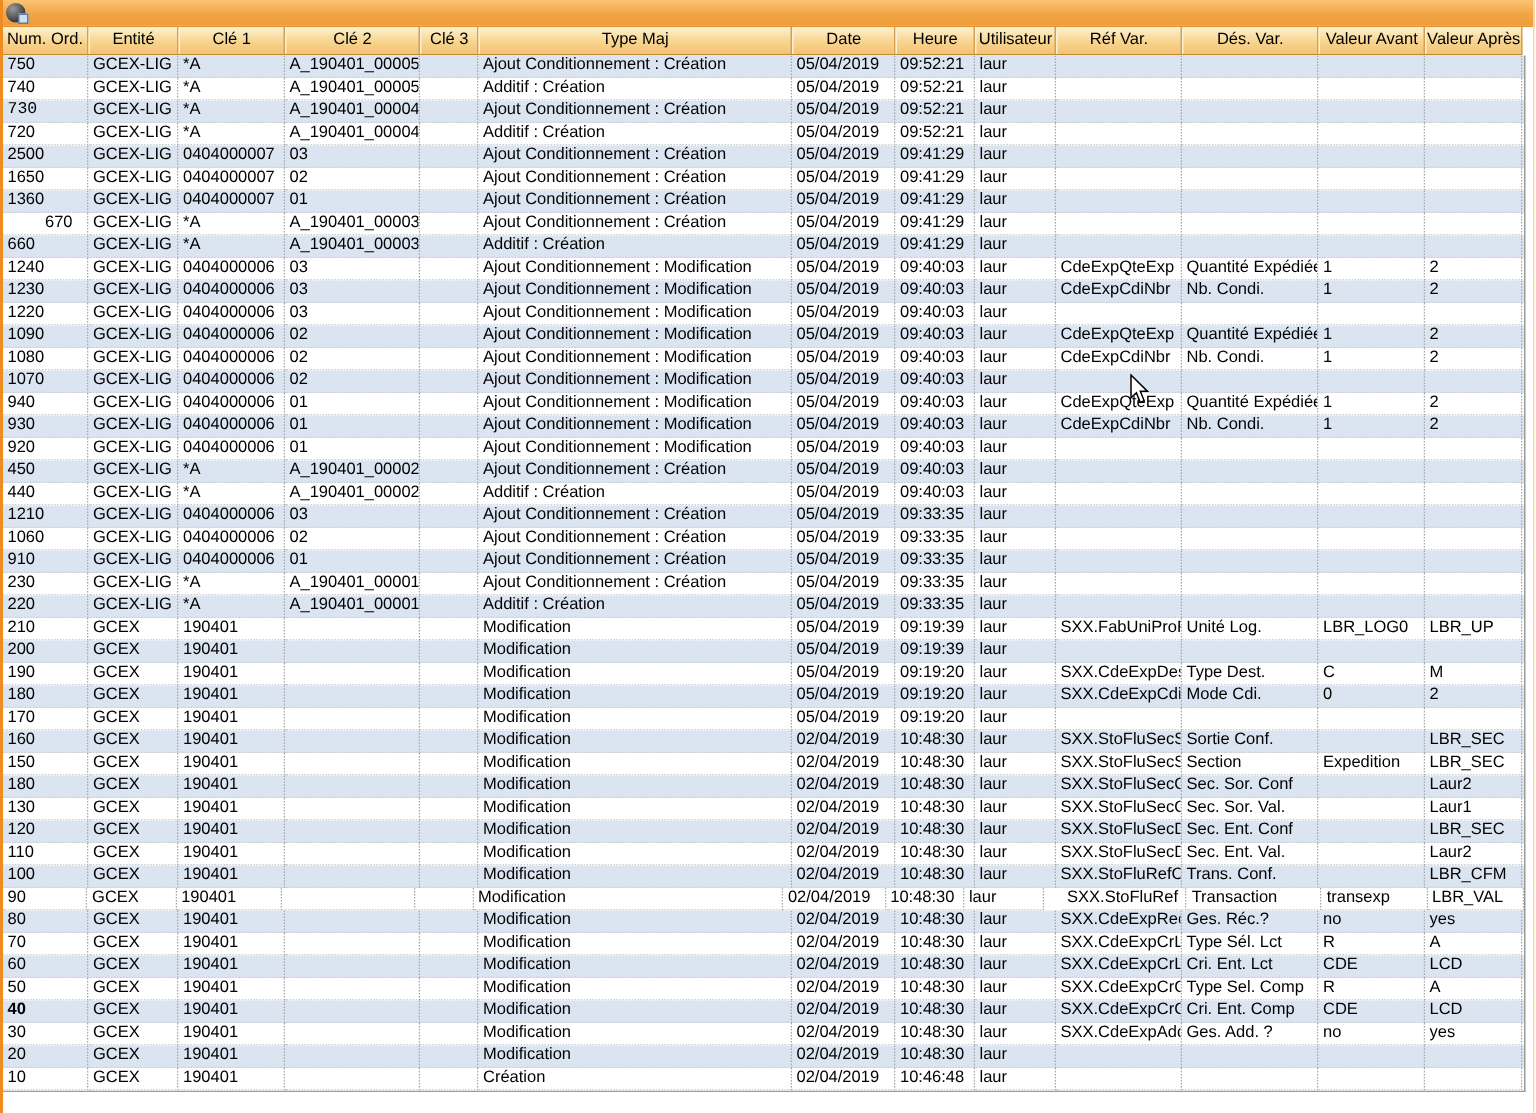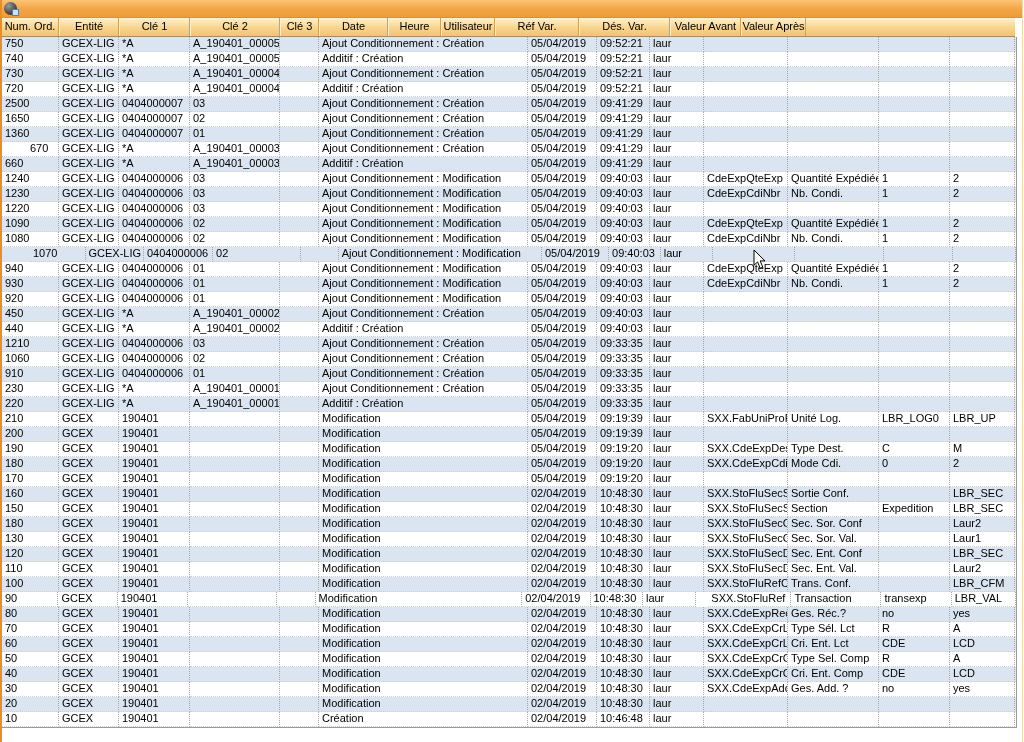--- a/index.html
+++ b/index.html
@@ -71,20 +71,21 @@
         <span class="mini"></span>
       </span>
   </div>
 
   <div class="header-row">
       <div class="hcell" style="width: 57px;">Num. Ord.</div>
       <div class="hcell" style="width: 60px;">Entité</div>
       <div class="hcell" style="width: 71px;">Clé 1</div>
       <div class="hcell" style="width: 90px;">Clé 2</div>
       <div class="hcell" style="width: 39px;">Clé 3</div>
+      <div class="hcell" style="width: 209px;">Type Maj</div>
       <div class="hcell" style="width: 69px;">Date</div>
       <div class="hcell" style="width: 53px;">Heure</div>
       <div class="hcell" style="width: 54px;">Utilisateur</div>
       <div class="hcell" style="width: 84px;">Réf Var.</div>
       <div class="hcell" style="width: 91px;">Dés. Var.</div>
       <div class="hcell" style="width: 71px;">Valeur Avant</div>
       <div class="hcell" style="width: 65px;">Valeur Après</div>
     </div>
   <div class="table-body">
       <div class="row alt">
@@ -111,21 +112,21 @@
         <div class="cell" style="width: 209px;">Additif : Création</div>
         <div class="cell" style="width: 69px;">05/04/2019</div>
         <div class="cell" style="width: 53px;">09:52:21</div>
         <div class="cell" style="width: 54px;">laur</div>
         <div class="cell" style="width: 84px;"></div>
         <div class="cell" style="width: 91px;"></div>
         <div class="cell" style="width: 71px;"></div>
         <div class="cell" style="width: 65px;"></div>
       </div>
       <div class="row alt">
-        <div class="cell" style="width: 57px;">730</div>
+        <div class="cell" style="width: 57px; font-family: Liberation Mono, monospace;">730</div>
         <div class="cell" style="width: 60px;">GCEX-LIG</div>
         <div class="cell" style="width: 71px;">*A</div>
         <div class="cell" style="width: 90px;">A_190401_00004</div>
         <div class="cell" style="width: 39px;"></div>
         <div class="cell" style="width: 209px;">Ajout Conditionnement : Création</div>
         <div class="cell" style="width: 69px;">05/04/2019</div>
         <div class="cell" style="width: 53px;">09:52:21</div>
         <div class="cell" style="width: 54px;">laur</div>
         <div class="cell" style="width: 84px;"></div>
         <div class="cell" style="width: 91px;"></div>
@@ -291,21 +292,21 @@
         <div class="cell" style="width: 209px;">Ajout Conditionnement : Modification</div>
         <div class="cell" style="width: 69px;">05/04/2019</div>
         <div class="cell" style="width: 53px;">09:40:03</div>
         <div class="cell" style="width: 54px;">laur</div>
         <div class="cell" style="width: 84px;">CdeExpCdiNbr</div>
         <div class="cell" style="width: 91px;">Nb. Condi.</div>
         <div class="cell" style="width: 71px;">1</div>
         <div class="cell" style="width: 65px;">2</div>
       </div>
       <div class="row alt">
-        <div class="cell" style="width: 57px; margin-left: 28px;">1070</div>
+        <div class="cell" style="width: 57px;">1070</div>
         <div class="cell" style="width: 60px;">GCEX-LIG</div>
         <div class="cell" style="width: 71px;">0404000006</div>
         <div class="cell" style="width: 90px;">02</div>
         <div class="cell" style="width: 39px;"></div>
         <div class="cell" style="width: 209px;">Ajout Conditionnement : Modification</div>
         <div class="cell" style="width: 69px;">05/04/2019</div>
         <div class="cell" style="width: 53px;">09:40:03</div>
         <div class="cell" style="width: 54px;">laur</div>
         <div class="cell" style="width: 84px;"></div>
         <div class="cell" style="width: 91px;"></div>
@@ -711,21 +712,21 @@
         <div class="cell" style="width: 209px;">Modification</div>
         <div class="cell" style="width: 69px;">02/04/2019</div>
         <div class="cell" style="width: 53px;">10:48:30</div>
         <div class="cell" style="width: 54px;">laur</div>
         <div class="cell" style="width: 84px;">SXX.CdeExpCrCT</div>
         <div class="cell" style="width: 91px;">Type Sel. Comp</div>
         <div class="cell" style="width: 71px;">R</div>
         <div class="cell" style="width: 65px;">A</div>
       </div>
       <div class="row alt">
-        <div class="cell" style="width: 57px;">40</div>
+        <div class="cell" style="width: 57px; font-weight: bold;">40</div>
         <div class="cell" style="width: 60px;">GCEX</div>
         <div class="cell" style="width: 71px;">190401</div>
         <div class="cell" style="width: 90px;"></div>
         <div class="cell" style="width: 39px;"></div>
         <div class="cell" style="width: 209px;">Modification</div>
         <div class="cell" style="width: 69px;">02/04/2019</div>
         <div class="cell" style="width: 53px;">10:48:30</div>
         <div class="cell" style="width: 54px;">laur</div>
         <div class="cell" style="width: 84px;">SXX.CdeExpCrCE</div>
         <div class="cell" style="width: 91px;">Cri. Ent. Comp</div>

